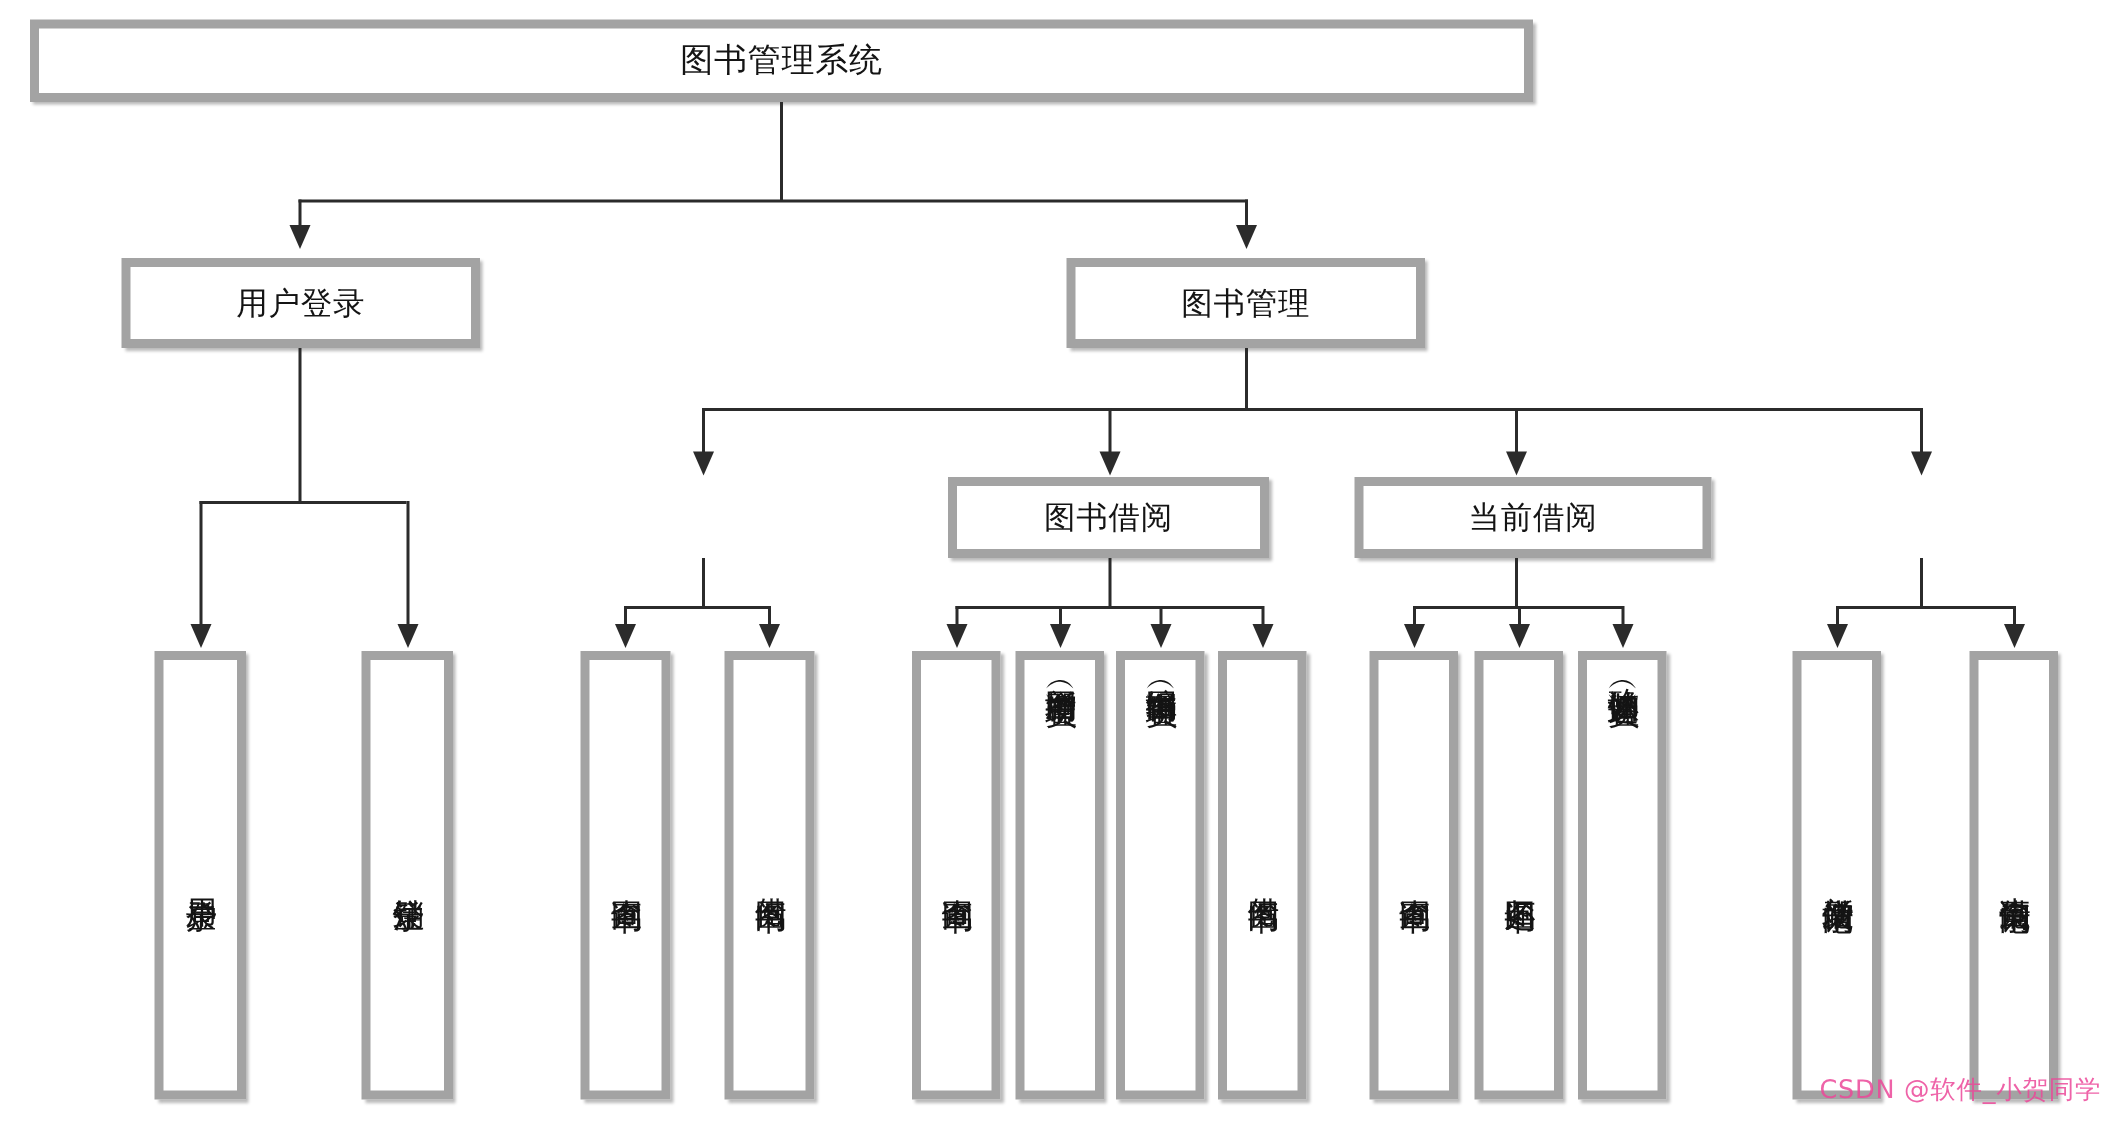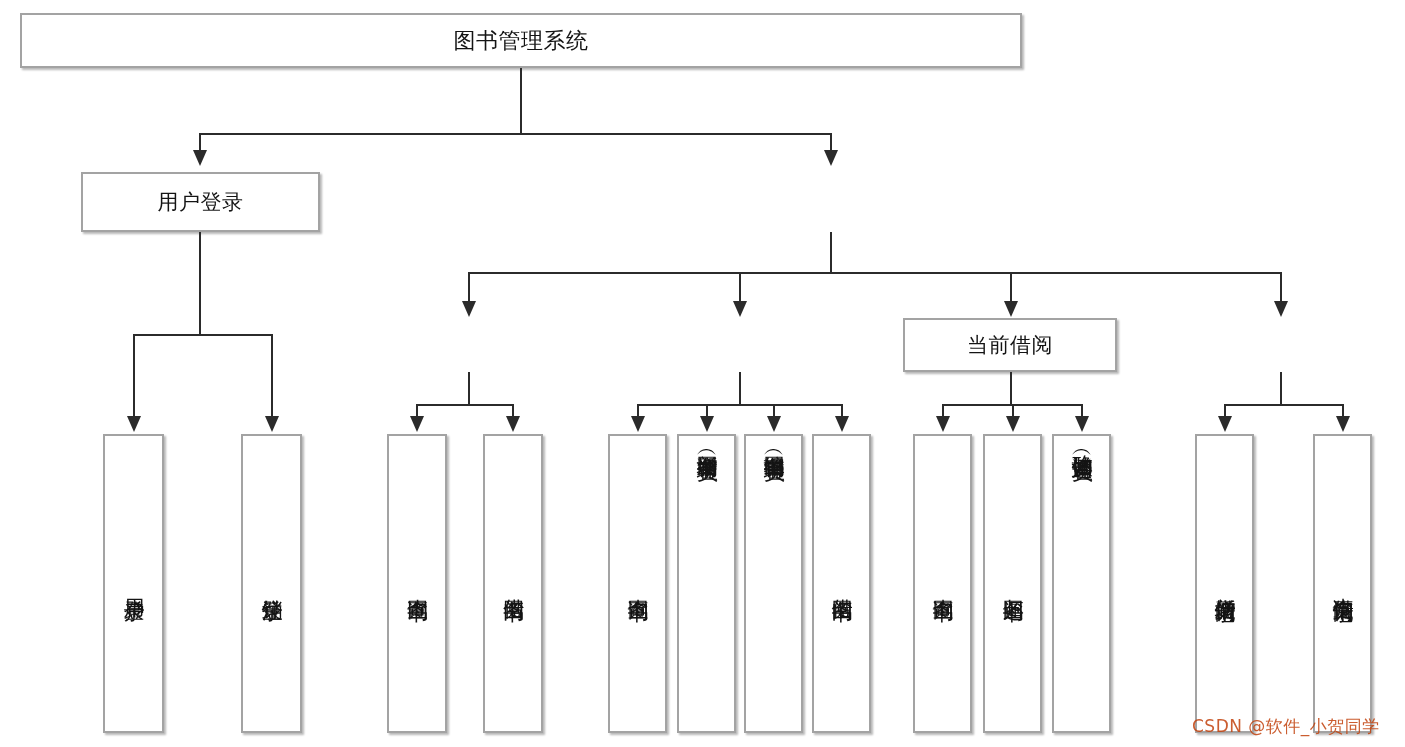--- a/index.html
+++ b/index.html
@@ -18,21 +18,21 @@
     height: 747px;
     background: #ffffff;
     overflow: hidden;
   }
 
   
   .node {
     position: absolute;
     box-sizing: border-box;
     background: #ffffff;
-    border: 2px solid #a3a3a3;
+    border: 6px solid #a3a3a3;
     box-shadow: 2px 2px 2px rgba(0,0,0,0.28);
     display: flex;
     align-items: center;
     justify-content: center;
     overflow: visible;
   }
   .node .label {
     font-size: 21px;
     line-height: 1.05;
     color: #141414;
@@ -78,65 +78,72 @@
     height: 0;
     border-left: 7px solid transparent;
     border-right: 7px solid transparent;
     border-top: 16px solid #2b2b2b;
   }
 
   
   #watermark {
     position: absolute;
     font-size: 17px;
-    color: #c2410c;
+    color: #ec4899;
     white-space: nowrap;
     letter-spacing: 0.5px;
     opacity: 0.85;
+    margin-left: 21px;
   }
 </style>
 </head>
 <body>
 
 <div id="canvas">
 
   <div class="node root" style="left:20px; top:13px; width:1002px; height:55px;">
     <span class="label">图书管理系统</span>
   </div>
 
   <div class="vline" style="left:520px; top:68px; height:66px;"></div>
   <div class="hline" style="left:199px; top:133px; width:633px;"></div>
   <div class="vline" style="left:199px; top:133px; height:18px;"></div>
   <div class="arrow" style="left:193px; top:150px;"></div>
   <div class="vline" style="left:830px; top:133px; height:18px;"></div>
   <div class="arrow" style="left:824px; top:150px;"></div>
 
   <div class="node" style="left:81px; top:172px; width:239px; height:60px;">
     <span class="label">用户登录</span>
+  </div>
+  <div class="node" style="left:711px; top:172px; width:239px; height:60px;">
+    <span class="label">图书管理</span>
   </div>
 
   <div class="vline" style="left:199px; top:232px; height:103px;"></div>
   <div class="hline" style="left:133px; top:334px; width:138px;"></div>
   <div class="vline" style="left:133px; top:334px; height:83px;"></div>
   <div class="arrow" style="left:127px; top:416px;"></div>
   <div class="vline" style="left:271px; top:334px; height:83px;"></div>
   <div class="arrow" style="left:265px; top:416px;"></div>
 
   <div class="vline" style="left:830px; top:232px; height:42px;"></div>
   <div class="hline" style="left:468px; top:272px; width:812px;"></div>
   <div class="vline" style="left:468px; top:272px; height:30px;"></div>
   <div class="arrow" style="left:462px; top:301px;"></div>
   <div class="vline" style="left:739px; top:272px; height:30px;"></div>
   <div class="arrow" style="left:733px; top:301px;"></div>
   <div class="vline" style="left:1010px; top:272px; height:30px;"></div>
   <div class="arrow" style="left:1004px; top:301px;"></div>
   <div class="vline" style="left:1280px; top:272px; height:30px;"></div>
   <div class="arrow" style="left:1274px; top:301px;"></div>
 
-  <div class="node" style="left:903px; top:318px; width:214px; height:54px;">
+  <div class="node" style="left:632px; top:318px; width:214px; height:54px;">
+    <span class="label">图书借阅</span>
+  </div>
+  <div class="node" style="left:903px; top:318px; width:238px; height:54px;">
     <span class="label">当前借阅</span>
   </div>
 
   <div class="vline" style="left:468px; top:372px; height:34px;"></div>
   <div class="hline" style="left:416px; top:404px; width:97px;"></div>
   <div class="vline" style="left:416px; top:404px; height:13px;"></div>
   <div class="arrow" style="left:410px; top:416px;"></div>
   <div class="vline" style="left:512px; top:404px; height:13px;"></div>
   <div class="arrow" style="left:506px; top:416px;"></div>
 

